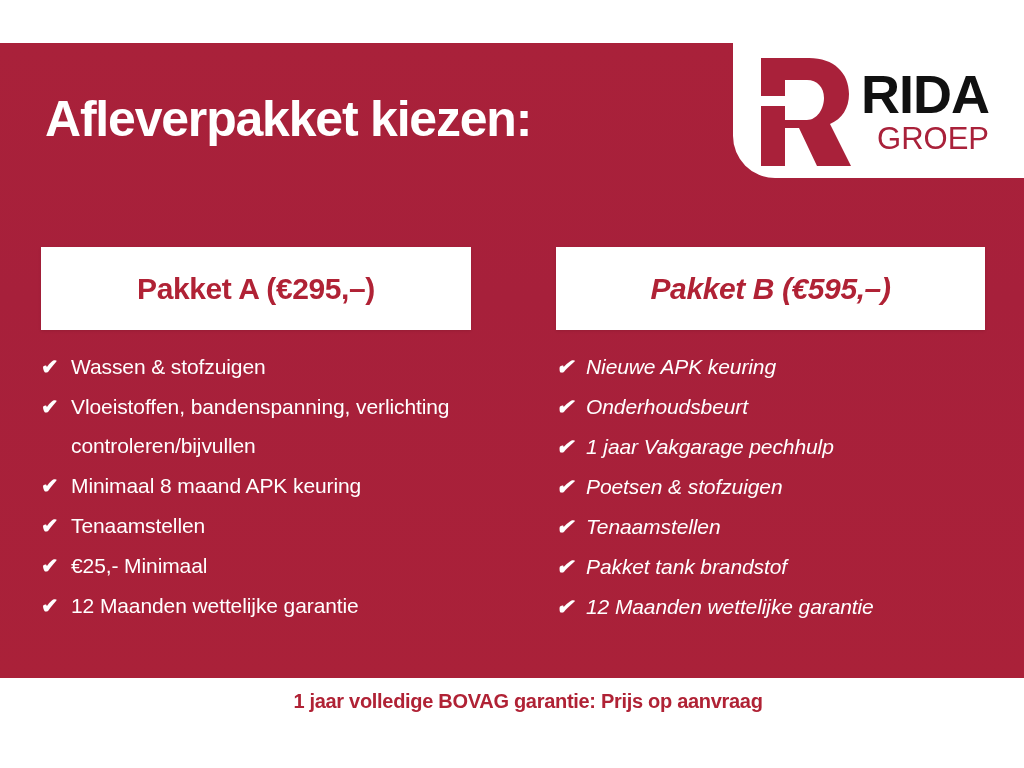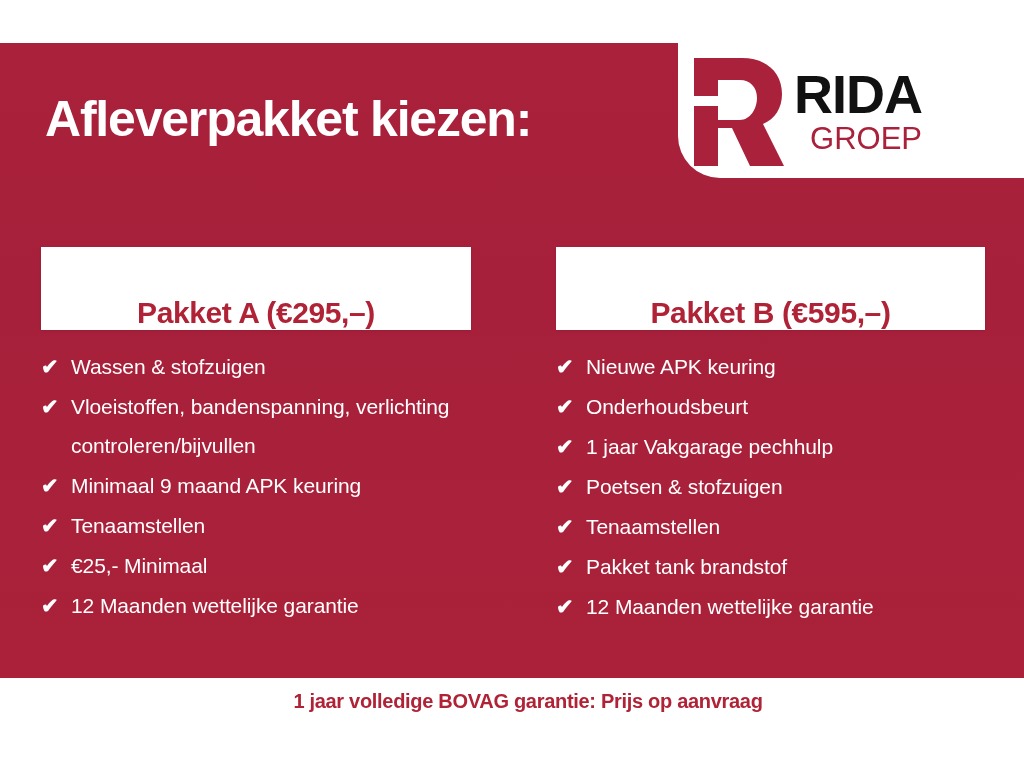--- a/index.html
+++ b/index.html
@@ -20,27 +20,27 @@
     position:absolute;
     left:0; top:43px;
     width:1024px; height:635px;
     background:#a9213a;
     background-image:linear-gradient(180deg,#a9213a 0%,#a7203b 40%,#aa2139 100%);
   }
   
   .logo-panel {
     position:absolute;
     right:0; top:43px;
-    width:346px; height:135px;
+    width:291px; height:135px;
     background:#ffffff;
     border-bottom-left-radius:42px;
     display:flex;
     align-items:center;
     justify-content:flex-start;
-    padding-left:6px;
+    padding-left:18px;
     z-index:5;
   }
   .logo-mark { width:104px; height:116px; flex:0 0 auto; margin-top:2px; }
   .logo-words {
     display:flex; flex-direction:column;
     align-items:flex-end;
     justify-content:center;
     margin-left:6px;
     line-height:1;
   }
@@ -65,26 +65,26 @@
   }
   
   .columns {
     position:absolute;
     left:0; top:247px;
     width:1024px;
     display:flex;
     z-index:3;
   }
   .column { width:512px; padding:0 41px; }
-  .column.right { padding:0 39px 0 556px; margin-left:-512px; width:1024px; }
+  .column.right { padding:0 39px 0 556px; margin-left:-512px; width:1024px;font-style:italic; }
   .pkg-card {
     background:#ffffff;
     height:83px;
     display:flex;
-    align-items:flex-end;
+    align-items:center;
     justify-content:center;
     box-shadow:0 1px 3px rgba(0,0,0,0.10);
   }
   .pkg-title {
     font-size:30px;
     font-weight:bold;
     color:#b02235;
     letter-spacing:-0.4px;
     white-space:nowrap;
   }
@@ -157,21 +157,21 @@
         <li class="feature-item">
           <span class="check">✔</span>
           <span class="feature-text">Wassen &amp; stofzuigen</span>
         </li>
         <li class="feature-item">
           <span class="check">✔</span>
           <span class="feature-text">Vloeistoffen, bandenspanning, verlichting controleren/bijvullen</span>
         </li>
         <li class="feature-item">
           <span class="check">✔</span>
-          <span class="feature-text">Minimaal 9 maand APK keuring</span>
+          <span class="feature-text">Minimaal 8 maand APK keuring</span>
         </li>
         <li class="feature-item">
           <span class="check">✔</span>
           <span class="feature-text">Tenaamstellen</span>
         </li>
         <li class="feature-item">
           <span class="check">✔</span>
           <span class="feature-text">€25,- Minimaal</span>
         </li>
         <li class="feature-item">

